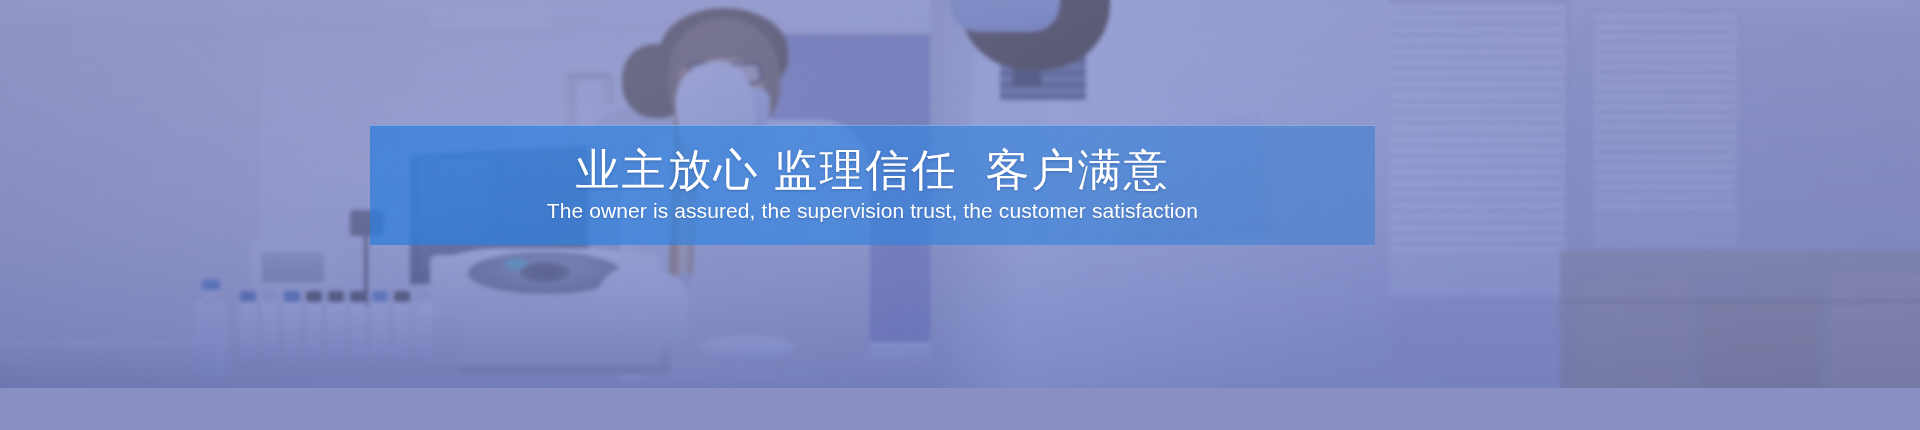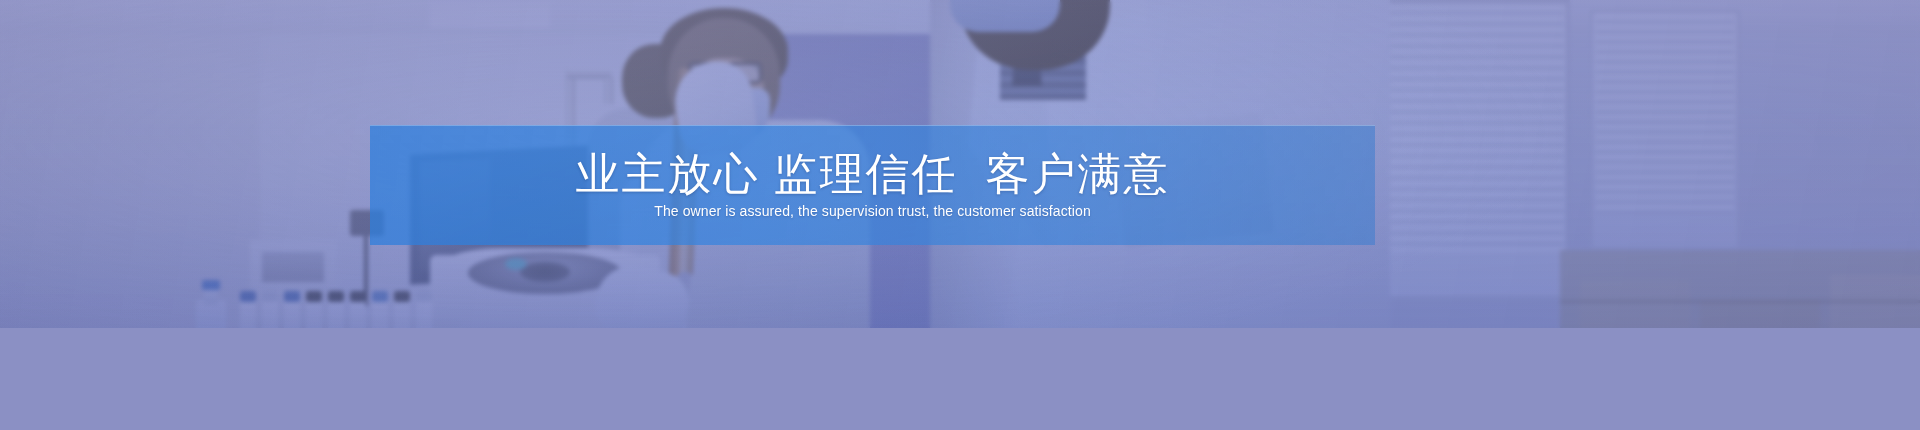--- a/index.html
+++ b/index.html
@@ -1,21 +1,21 @@
 <!DOCTYPE html>
 <html><head>
 <meta charset="utf-8">
 <style>
   * { margin:0; padding:0; box-sizing:border-box; }
   html,body { width:1920px; height:430px; overflow:hidden; background:#8b90c4; }
   body { font-family:"Liberation Sans", sans-serif; }
 
   #banner {
     position:relative;
-    width:1920px; height:328px;
+    width:1920px; height:388px;
     overflow:hidden;
   }
 
   
   .photo { position:absolute; inset:0; overflow:hidden; }
 
   .px { position:absolute; }
 
   
   .wall-left   { left:0; top:0; width:300px; height:430px;
@@ -232,21 +232,21 @@
     line-height:1.06;
     letter-spacing:2px;
     font-weight:400;
     text-shadow:0 1px 3px rgba(20,40,90,.30);
     white-space:nowrap;
     margin-bottom:6px;
   }
   .headline .gap { display:inline-block; width:14px; }
   .subline {
     color:#ffffff;
-    font-size:14px;
+    font-size:21px;
     letter-spacing:.1px;
     font-weight:400;
     white-space:nowrap;
     text-shadow:0 1px 2px rgba(20,40,90,.28);
   }
 </style>
 </head>
 <body>
 
 <div id="banner">

